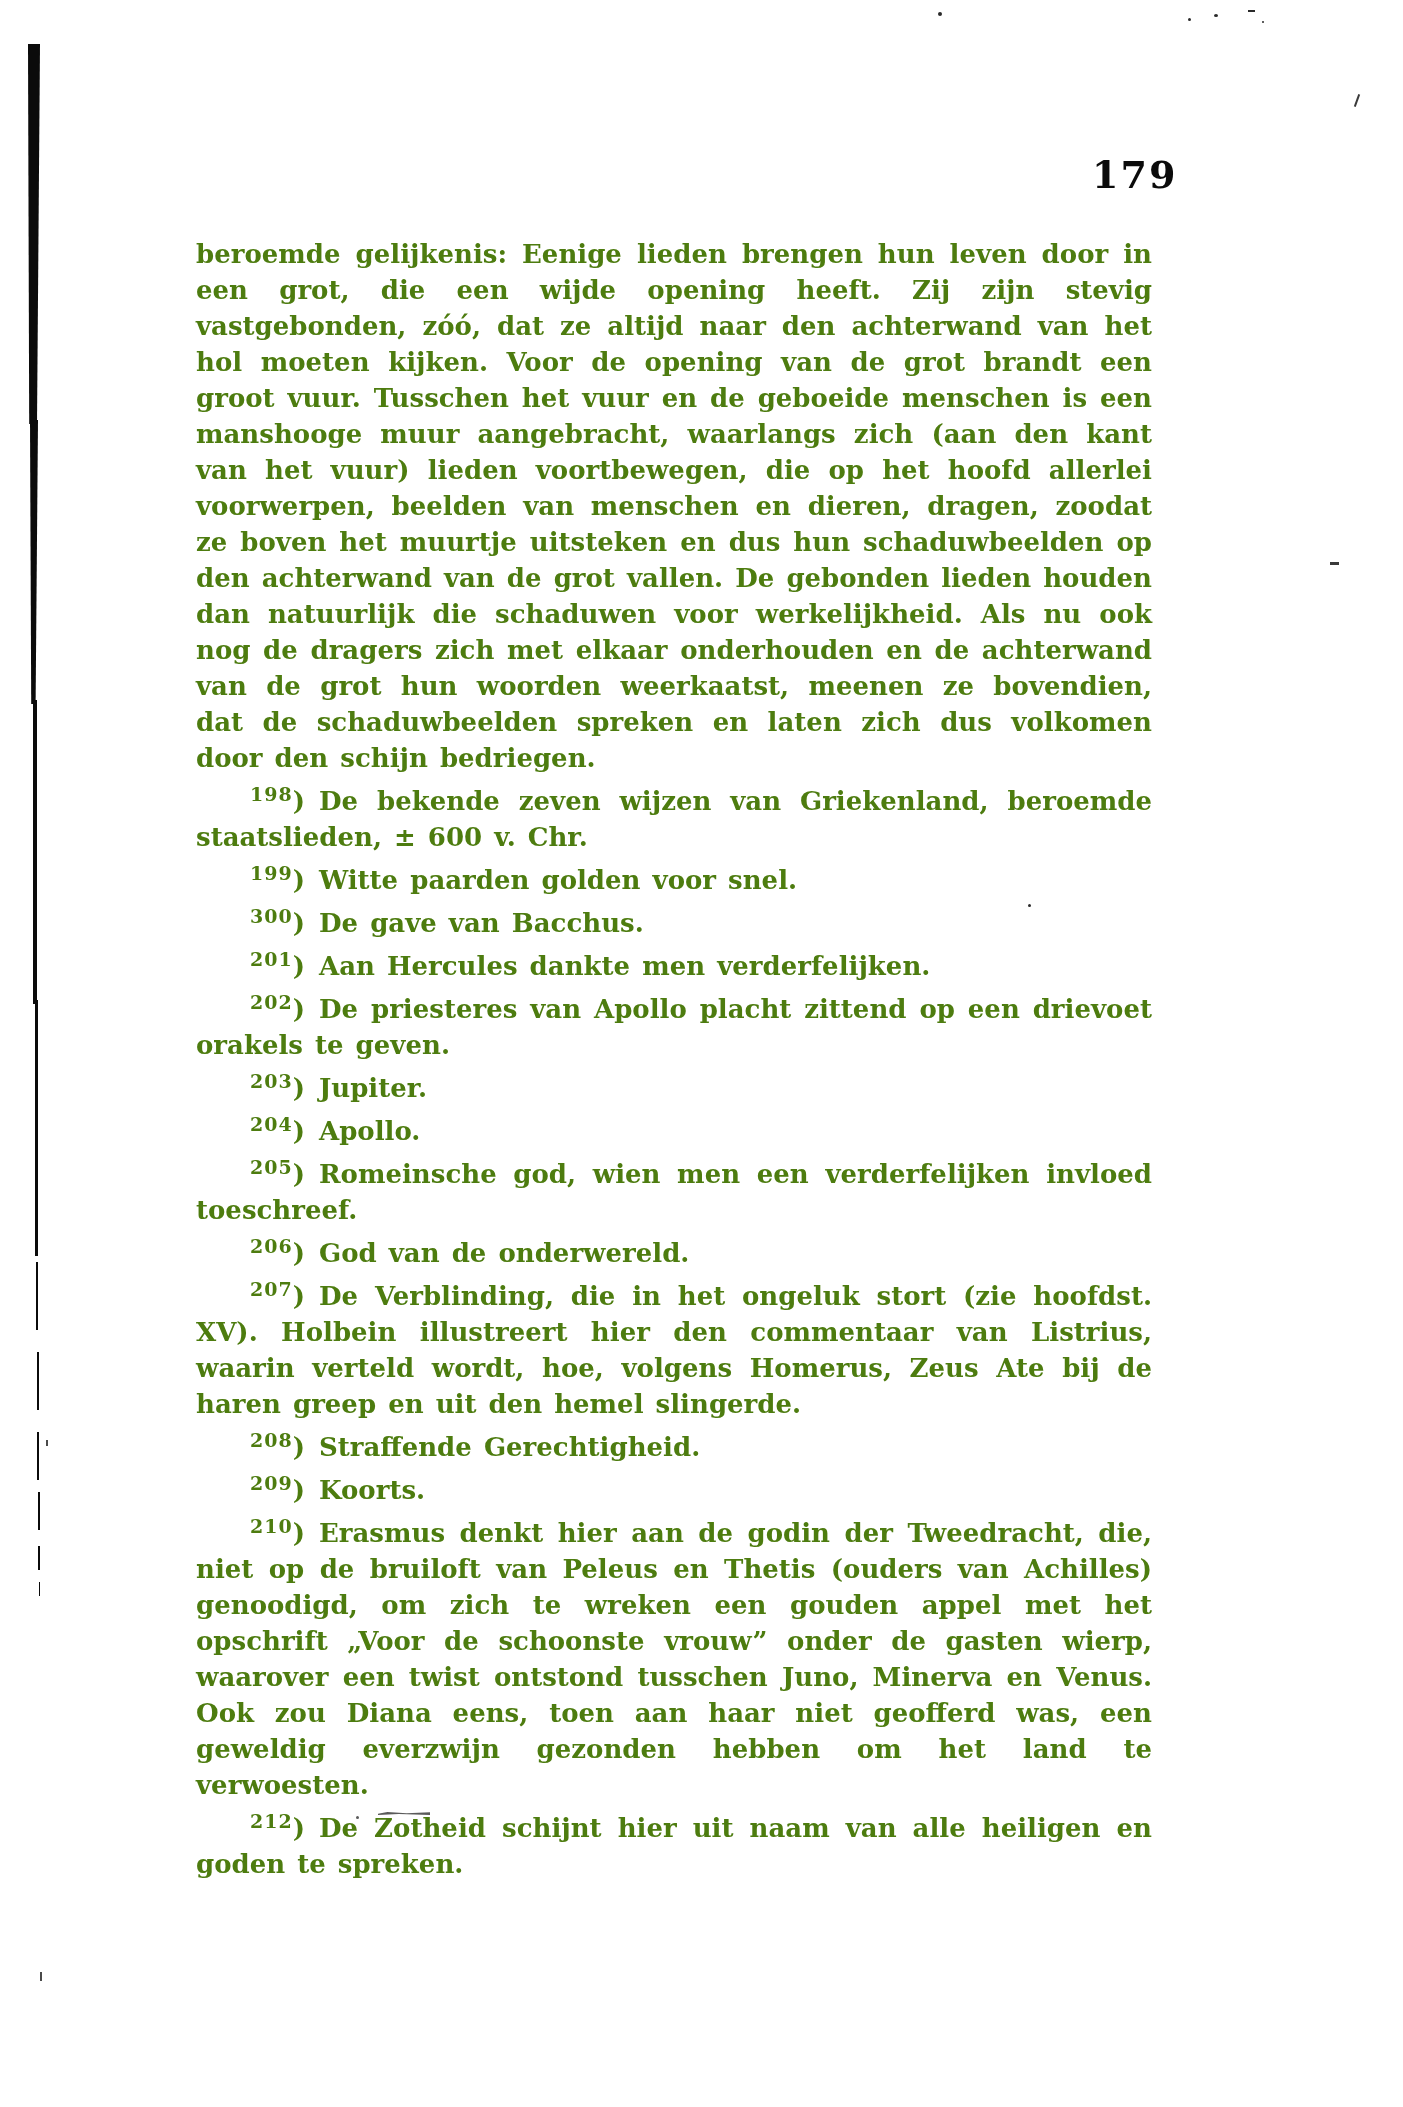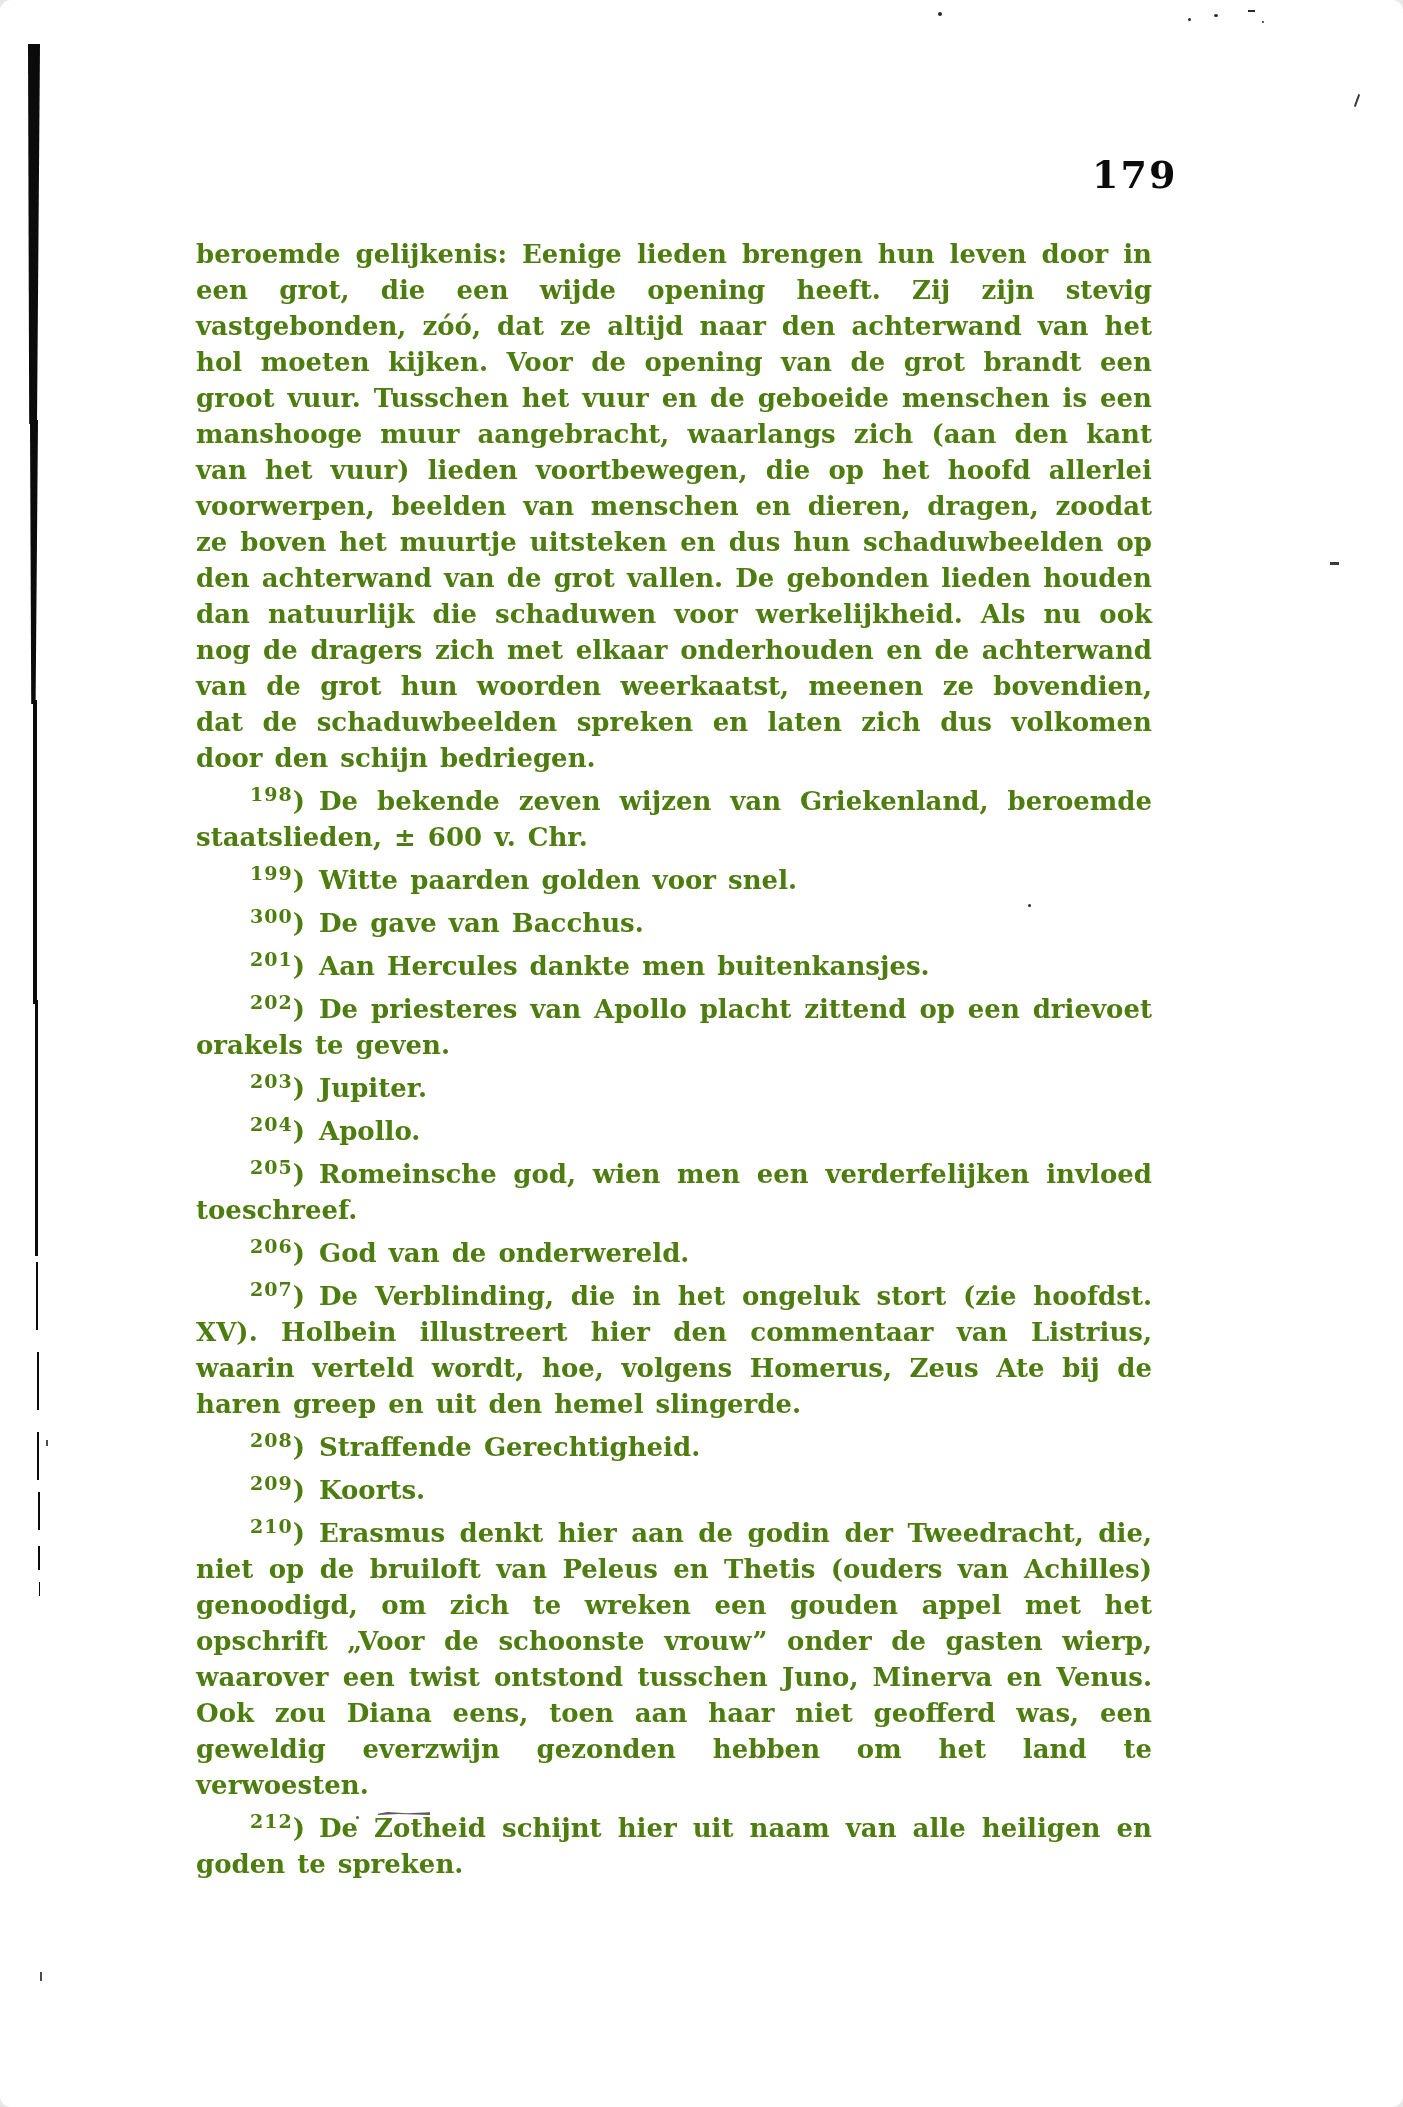--- a/index.html
+++ b/index.html
@@ -5,21 +5,20 @@
   html, body { margin: 0; padding: 0; background: #e8e8e8; }
   .page {
     position: relative;
     width: 1403px;
     height: 2107px;
     margin: 0 auto;
     background: #ffffff;
     overflow: hidden;
     font-family: "DejaVu Serif", "Liberation Serif", serif;
     color: #0b0b0b;
-    border-radius: 11px;
   }
   .page-number {
     position: absolute;
     left: 1092px;
     top: 152px;
     font-size: 38px;
     font-weight: bold;
     letter-spacing: 2px;
     color: #0b0b0b;
   }
@@ -106,21 +105,21 @@
 
     <p class="body-text">beroemde gelijkenis: Eenige lieden brengen hun leven door in een grot, die een wijde opening heeft. Zij zijn stevig vastgebonden, zóó, dat ze altijd naar den achterwand van het hol moeten kijken. Voor de opening van de grot brandt een groot vuur. Tusschen het vuur en de geboeide menschen is een manshooge muur aangebracht, waarlangs zich (aan den kant van het vuur) lieden voortbewegen, die op het hoofd allerlei voorwerpen, beelden van menschen en dieren, dragen, zoodat ze boven het muurtje uitsteken en dus hun schaduwbeelden op den achterwand van de grot vallen. De gebonden lieden houden dan natuurlijk die schaduwen voor werkelijkheid. Als nu ook nog de dragers zich met elkaar onderhouden en de achterwand van de grot hun woorden weerkaatst, meenen ze bovendien, dat de schaduwbeelden spreken en laten zich dus volkomen door den schijn bedriegen.</p>
 
 
     <p class="footnote"><span class="fn-num">198</span><span class="fn-paren">)</span><span class="fn-gap"></span><span>De bekende zeven wijzen van Griekenland, beroemde staatslieden, ± 600 v. Chr.</span></p>
 
     <p class="footnote"><span class="fn-num">199</span><span class="fn-paren">)</span><span class="fn-gap"></span><span>Witte paarden golden voor snel.</span></p>
 
     <p class="footnote"><span class="fn-num">300</span><span class="fn-paren">)</span><span class="fn-gap"></span><span>De gave van Bacchus.</span></p>
 
-    <p class="footnote"><span class="fn-num">201</span><span class="fn-paren">)</span><span class="fn-gap"></span><span>Aan Hercules dankte men buitenkansjes.</span></p>
+    <p class="footnote"><span class="fn-num">201</span><span class="fn-paren">)</span><span class="fn-gap"></span><span>Aan Hercules dankte men verderfelijken.</span></p>
 
     <p class="footnote"><span class="fn-num">202</span><span class="fn-paren">)</span><span class="fn-gap"></span><span>De priesteres van Apollo placht zittend op een drievoet orakels te geven.</span></p>
 
     <p class="footnote"><span class="fn-num">203</span><span class="fn-paren">)</span><span class="fn-gap"></span><span>Jupiter.</span></p>
 
     <p class="footnote"><span class="fn-num">204</span><span class="fn-paren">)</span><span class="fn-gap"></span><span>Apollo.</span></p>
 
     <p class="footnote"><span class="fn-num">205</span><span class="fn-paren">)</span><span class="fn-gap"></span><span>Romeinsche god, wien men een verderfelijken invloed toeschreef.</span></p>
 
     <p class="footnote"><span class="fn-num">206</span><span class="fn-paren">)</span><span class="fn-gap"></span><span>God van de onderwereld.</span></p>

